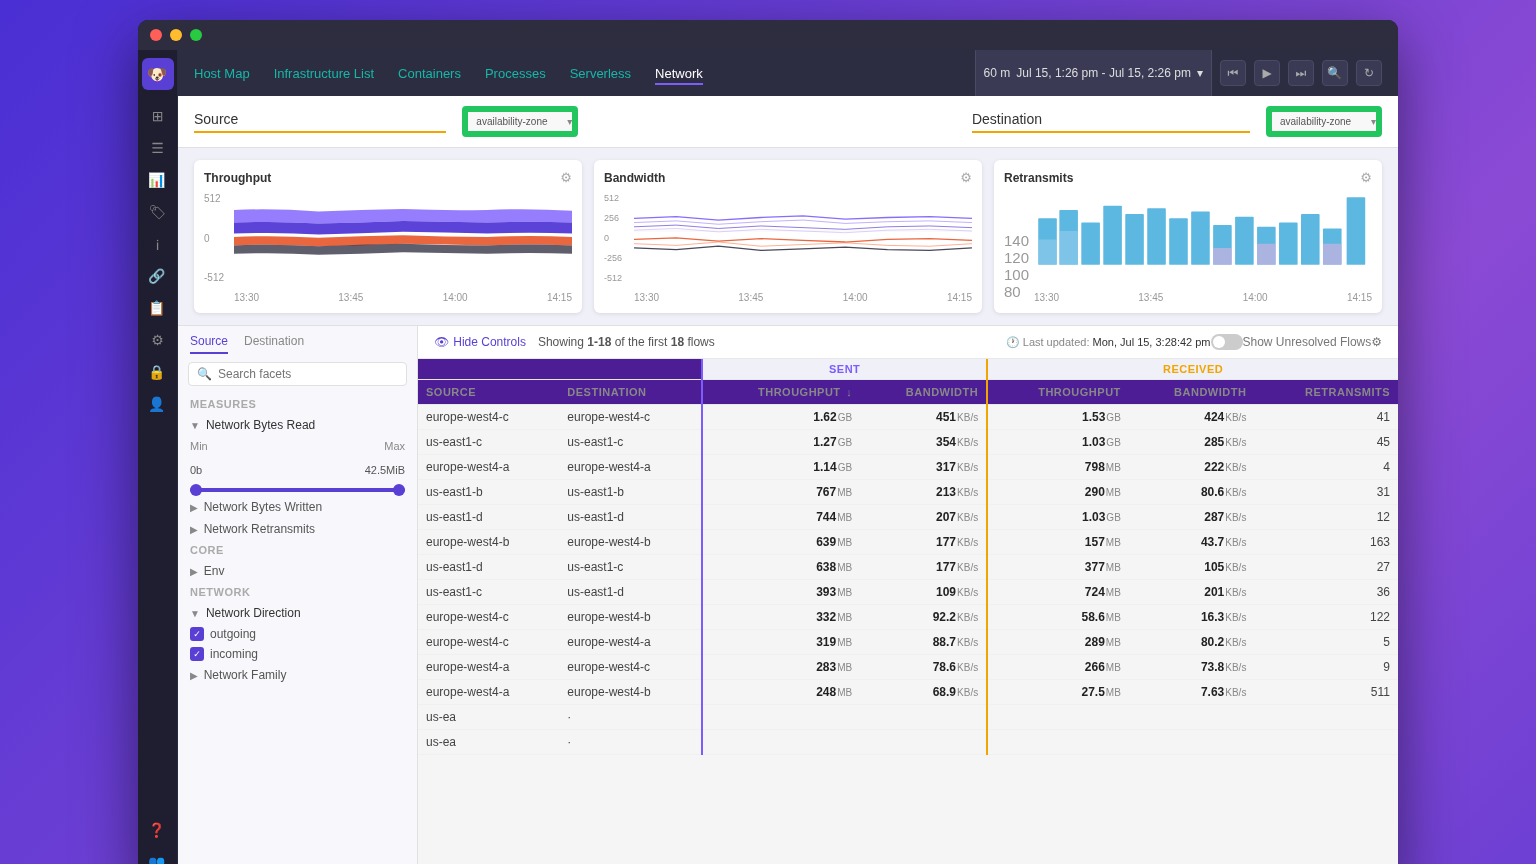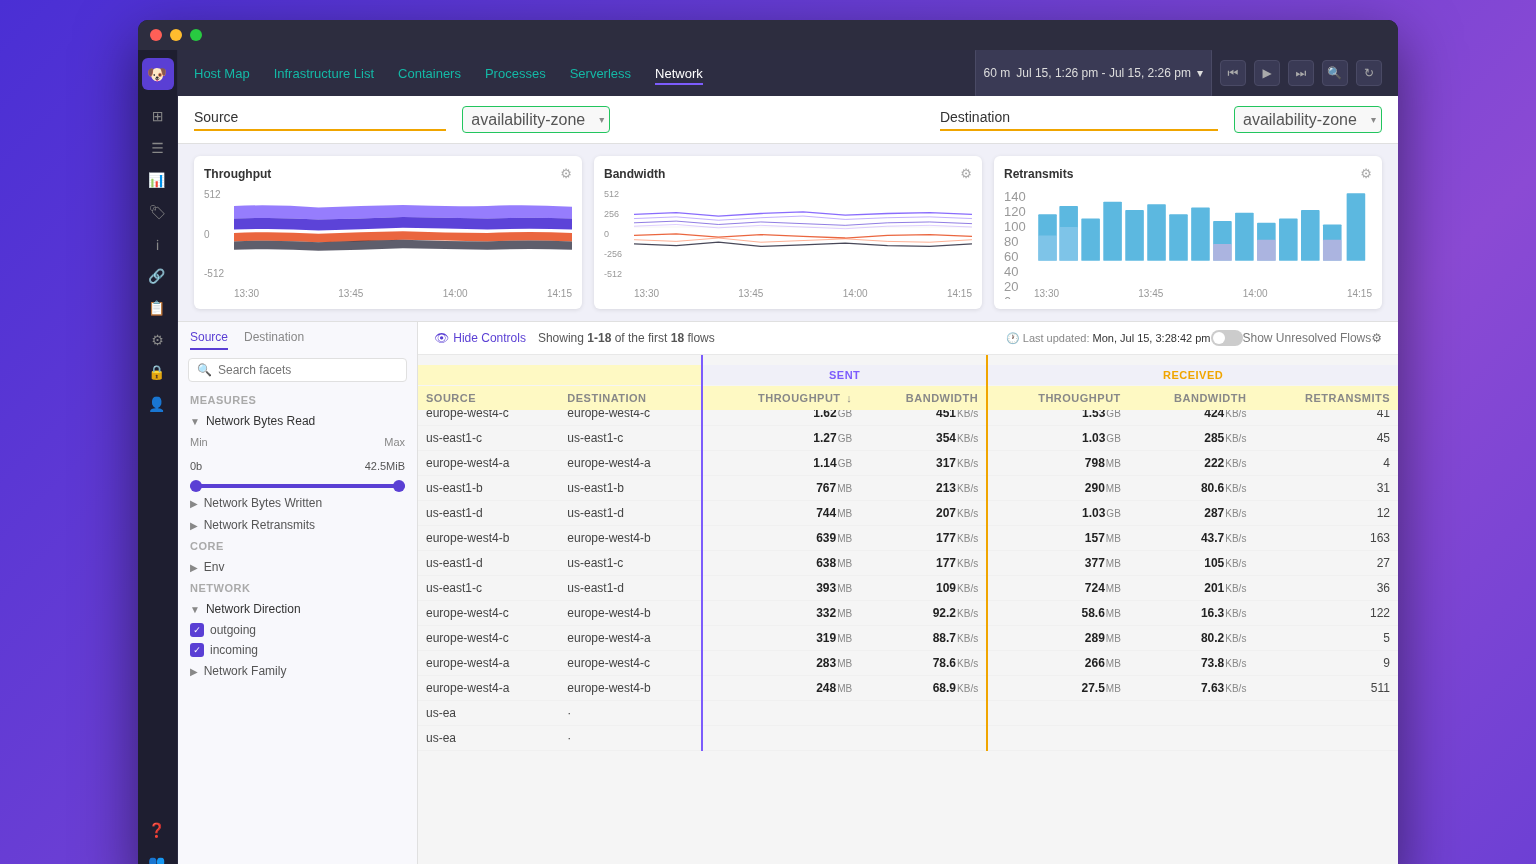--- a/index.html
+++ b/index.html
@@ -153,24 +153,24 @@
     }
     .filter-group {
       display: flex;
       align-items: center;
       gap: 8px;
       border-bottom: 2px solid #f0a500;
       padding-bottom: 4px;
     }
     .filter-select {
       background: #f8f8f8;
-      border: 1px solid #22c55e;
+      border: 6px solid #22c55e;
       border-radius: 4px;
       padding: 4px 24px 4px 8px;
-      font-size: 16px;
+      font-size: 10px;
       color: #555;
       appearance: none;
       cursor: pointer;
     }
     .select-wrapper {
       position: relative;
       display: flex;
       align-items: center;
     }
     .select-arrow {
@@ -426,23 +426,23 @@
     .table-container {
       flex: 1;
       overflow: auto;
     }
     table {
       width: 100%;
       border-collapse: collapse;
       font-size: 12px;
     }
     thead {
-      background: #fef9c3;
+      background: #4c1d95;
       position: sticky;
-      top: 10px;
+      top: 0;
       z-index: 10;
     }
     .sent-header {
       background: #f0f0f8;
       text-align: center;
       border-left: 2px solid #7c5cfc;
       font-size: 11px;
       color: #7c5cfc;
       font-weight: 600;
       padding: 4px;
@@ -626,21 +626,21 @@
               </div>
             </div>
           </div>
 
           <div class="chart-panel">
             <div class="chart-header">
               <span class="chart-title">Retransmits</span>
               <span class="chart-gear">⚙</span>
             </div>
             <div class="chart-area">
-              <div class="chart-y-labels" style="font-size:13px;">
+              <div class="chart-y-labels" style="font-size:15px;margin-top:39px;">
                 <span>140</span>
                 <span>120</span>
                 <span>100</span>
                 <span>80</span>
                 <span>60</span>
                 <span>40</span>
                 <span>20</span>
                 <span>0</span>
               </div>
               <svg class="chart-canvas" viewBox="0 0 400 90" preserveAspectRatio="none">

